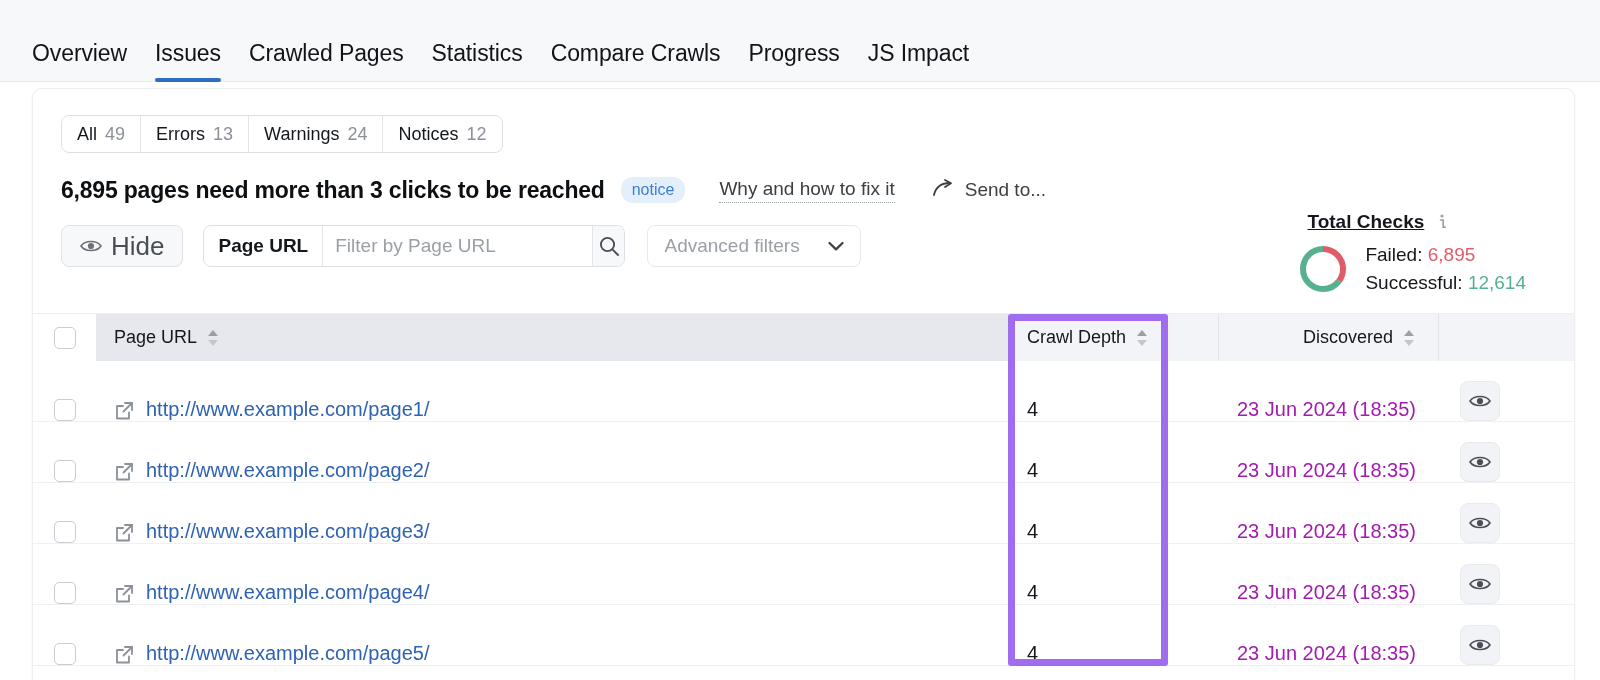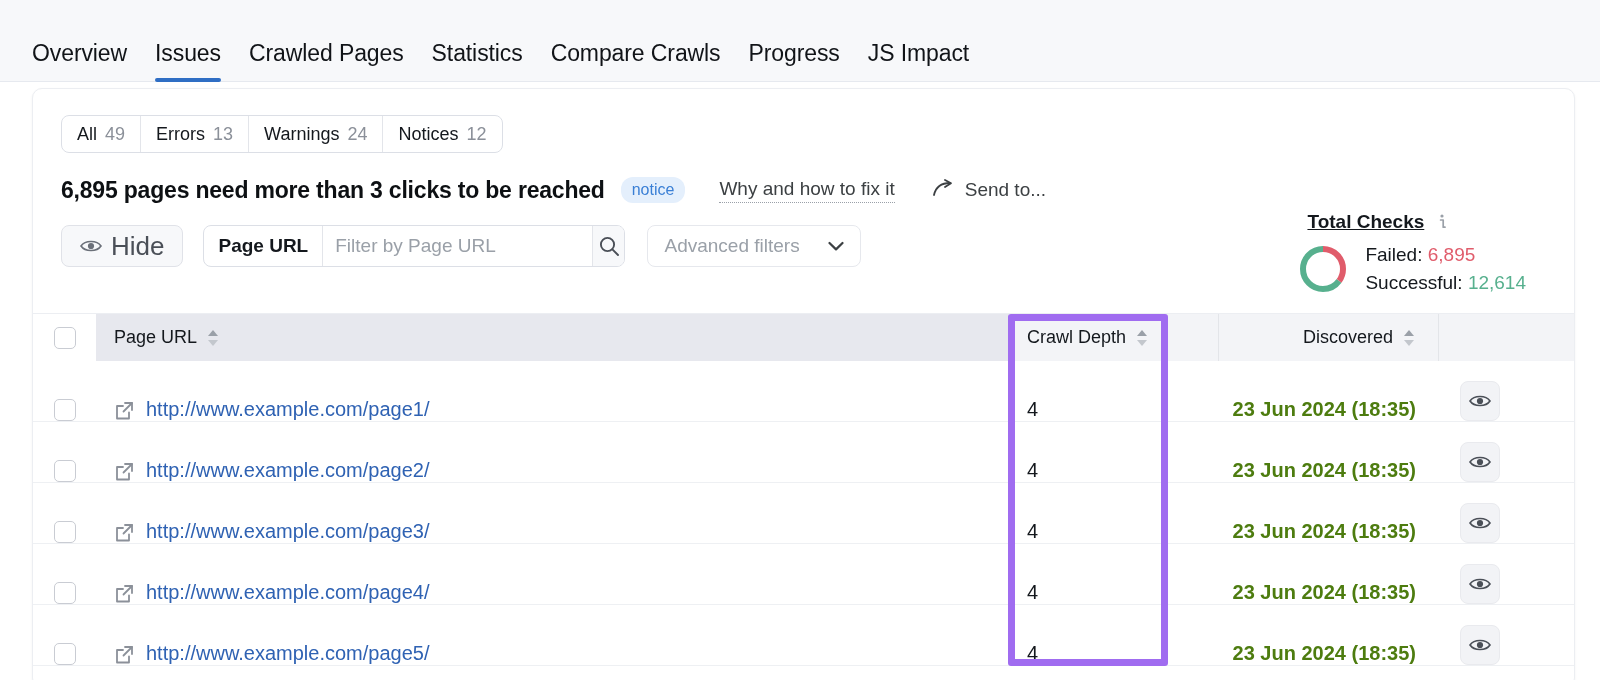--- a/index.html
+++ b/index.html
@@ -235,21 +235,21 @@
   .trow {
     display: flex;
     align-items: stretch;
     height: 61px;
     border-bottom: 1px solid #eef0f3;
     background: #fff;
   }
   .td { display: flex; align-items: flex-end; font-size: 20px; color: #14181d; }
   .td.c-check, .td.c-url, .td.c-depth, .td.c-disc, .td.c-eye { background: #fff !important; border-left: none; }
   .td.c-url { gap: 12px; }
-  .td.c-disc { justify-content: flex-end; padding-right: 22px; color: #4d7c0f; font-weight: bold; }
+  .td.c-disc { justify-content: flex-end; padding-right: 22px; color: #a21caf; }
   .td.c-eye { justify-content: flex-start; padding-left: 22px; }
   .url-link { color: #2f62b3; cursor: pointer; font-size: 20px; }
 
   .chk {
     width: 22px; height: 22px;
     border: 1px solid #c9ccd3;
     border-radius: 5px;
     background: #fff;
     cursor: pointer;
   }

